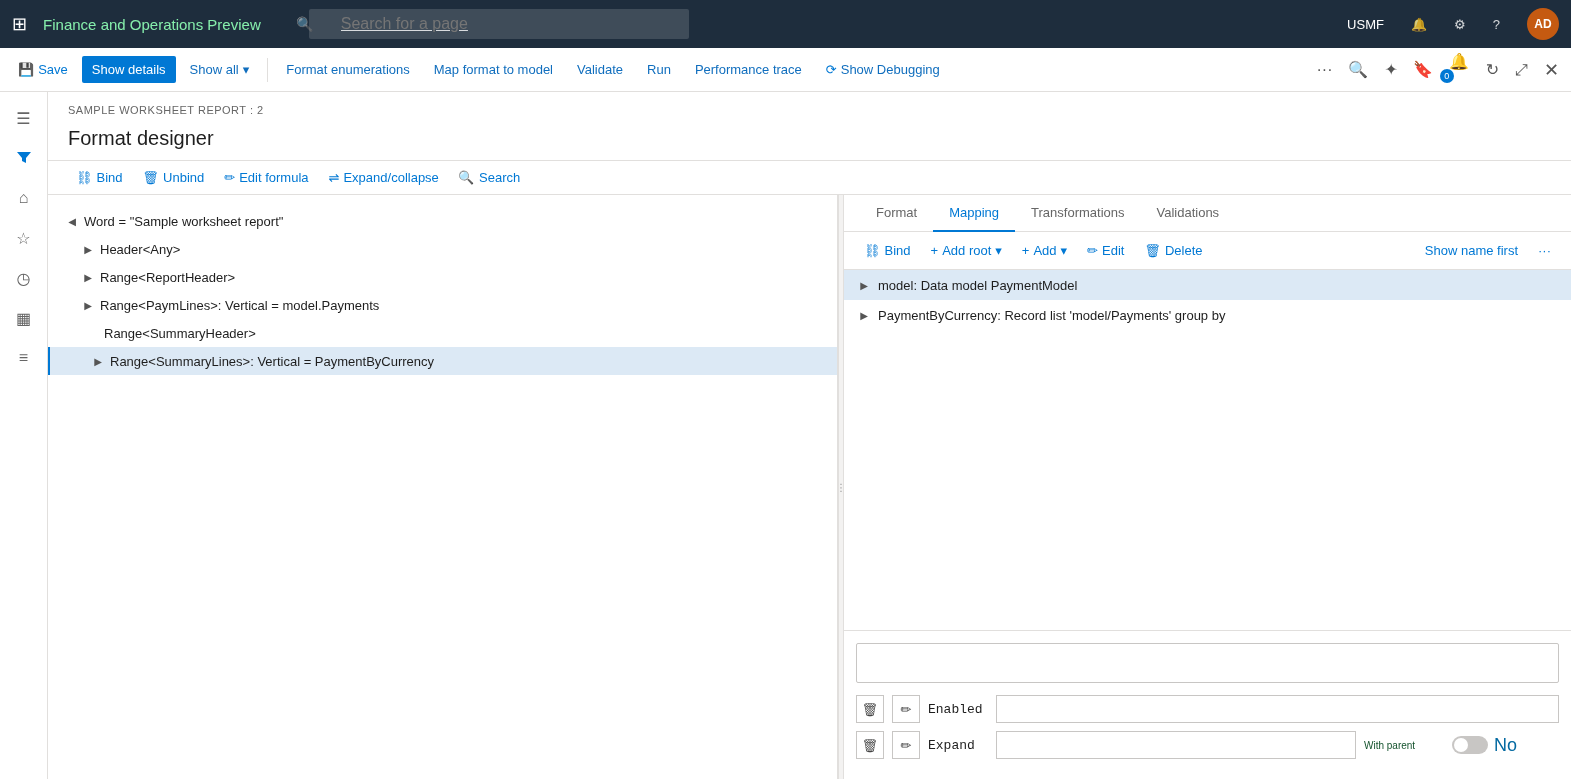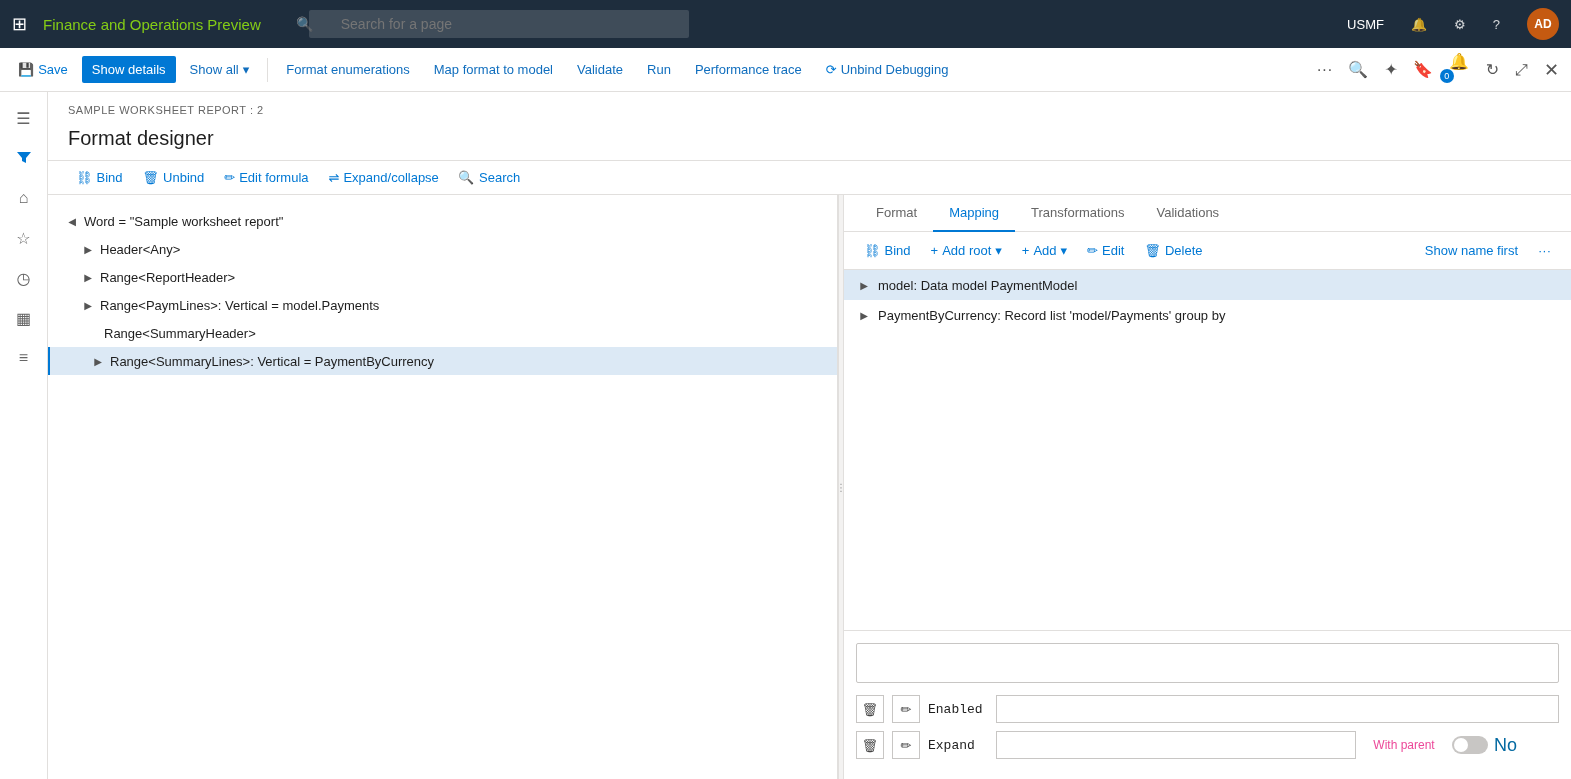--- a/index.html
+++ b/index.html
@@ -9,32 +9,33 @@
     .top-nav {
       background: #1e2d3d;
       height: 48px;
       display: flex;
       align-items: center;
       padding: 0 12px;
       color: white;
       gap: 8px;
     }
     .top-nav .app-grid-icon { color: white; font-size: 18px; margin-right: 8px; cursor: pointer; }
-    .top-nav .app-title { font-size: 15px; color: #84cc16; font-weight: 500; flex-shrink: 0; text-align: right; }
+    .top-nav .app-title { font-size: 15px; color: #86efac; font-weight: 500; flex-shrink: 0; text-align: right; }
     .search-bar {
       background: rgba(255,255,255,0.15);
       border: none;
       border-radius: 2px;
       color: rgba(255,255,255,0.8);
       padding: 6px 20px 6px 32px;
-      font-size: 14px;
+      font-size: 16px;
       width: 380px;
       margin-left: 20px;
       cursor: pointer;
       position: relative;
+      text-decoration: underline;
     }
     .search-bar-wrapper {
       position: relative;
       margin-left: 20px;
     }
     .search-bar-icon {
       position: absolute;
       left: 8px;
       top: 50%;
       transform: translateY(-50%);
@@ -298,21 +299,21 @@
       font-size: 13px; color: #444;
     }
     .field-label { font-size: 13px; color: #1e1e1e; min-width: 60px; font-family: Liberation Mono, monospace; }
     .field-input {
       flex: 1;
       border: 1px solid #c8c6c4;
       padding: 4px 8px;
       font-size: 13px;
       height: 28px;
     }
-    .field-right-label { font-size: 12px; color: #ec4899; min-width: 80px; text-align: center; }
+    .field-right-label { font-size: 10px; color: #14532d; min-width: 80px; text-align: left; }
     .toggle-wrapper {
       display: flex; align-items: center; gap: 6px;
     }
     .toggle {
       width: 36px; height: 18px;
       background: #c8c6c4;
       border-radius: 9px;
       position: relative;
       cursor: pointer;
     }
@@ -383,21 +384,21 @@
     <span>Validate</span>
   </button>
   <button class="cmd-btn">
     <span>Run</span>
   </button>
   <button class="cmd-btn">
     <span>Performance trace</span>
   </button>
   <button class="cmd-btn">
     <span style="color:#0078d4;">⟳</span>
-    <span>Unbind Debugging</span>
+    <span>Show Debugging</span>
   </button>
   <div class="cmd-icons-right">
     <button class="cmd-icon-btn">
       <span>···</span>
     </button>
     <button class="cmd-icon-btn">
       <span>🔍</span>
     </button>
     <button class="cmd-icon-btn">
       <span>✦</span>

